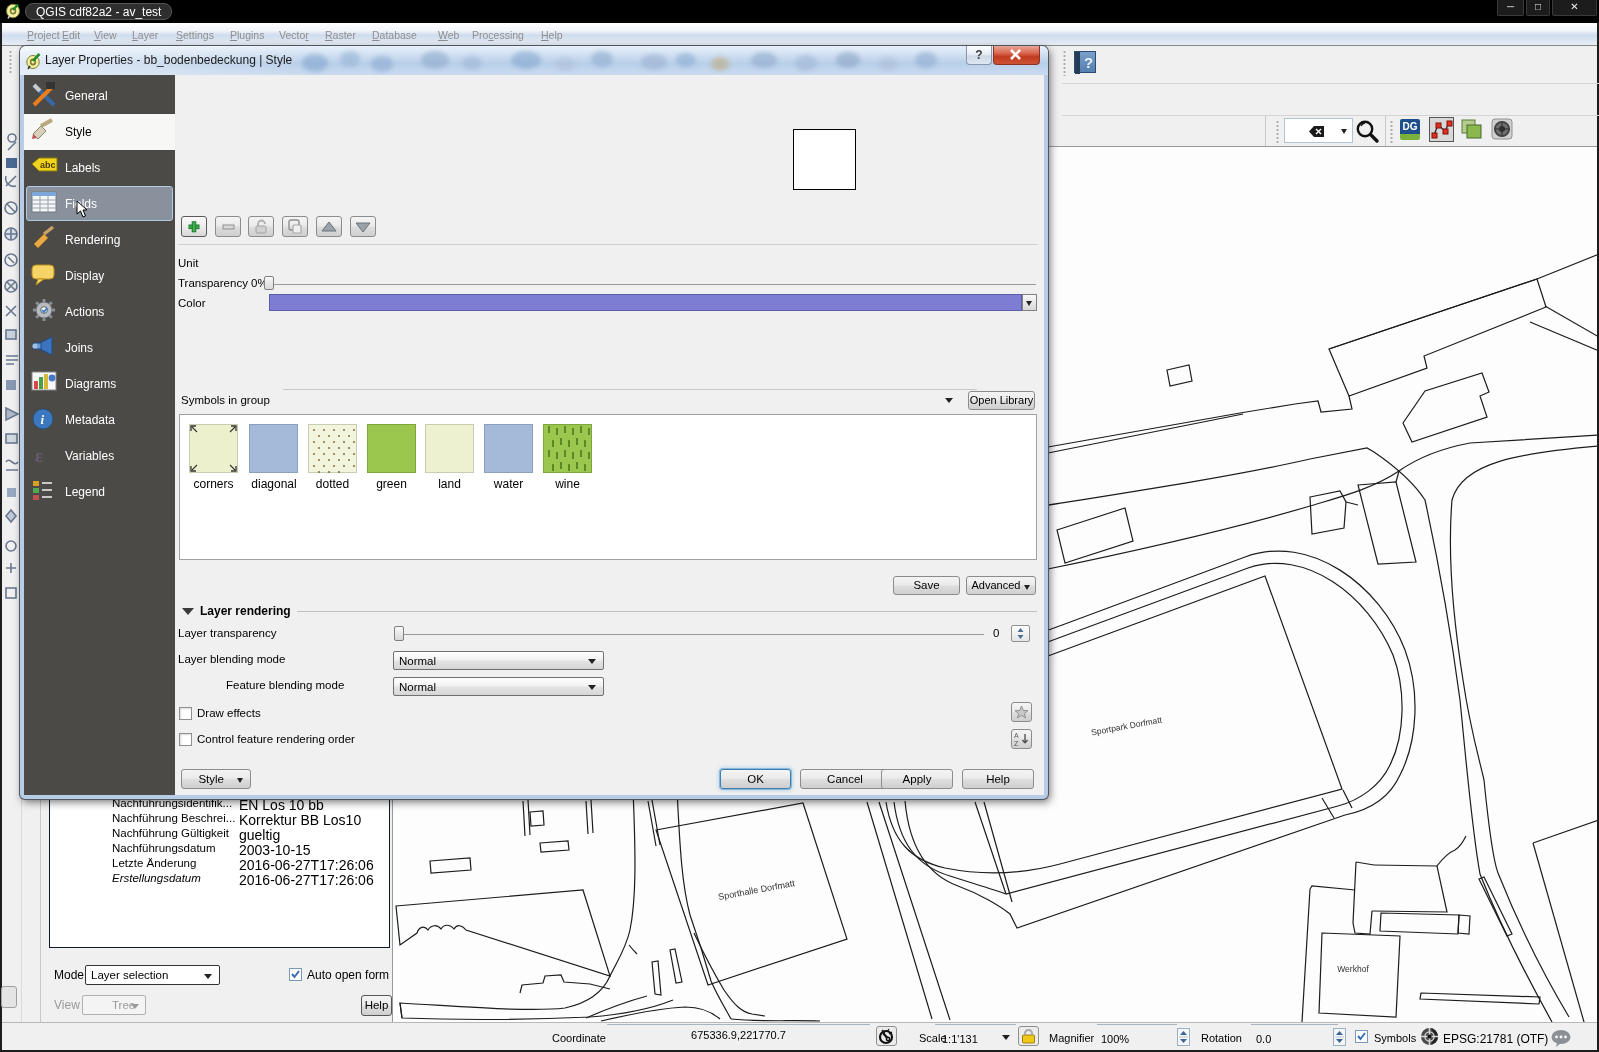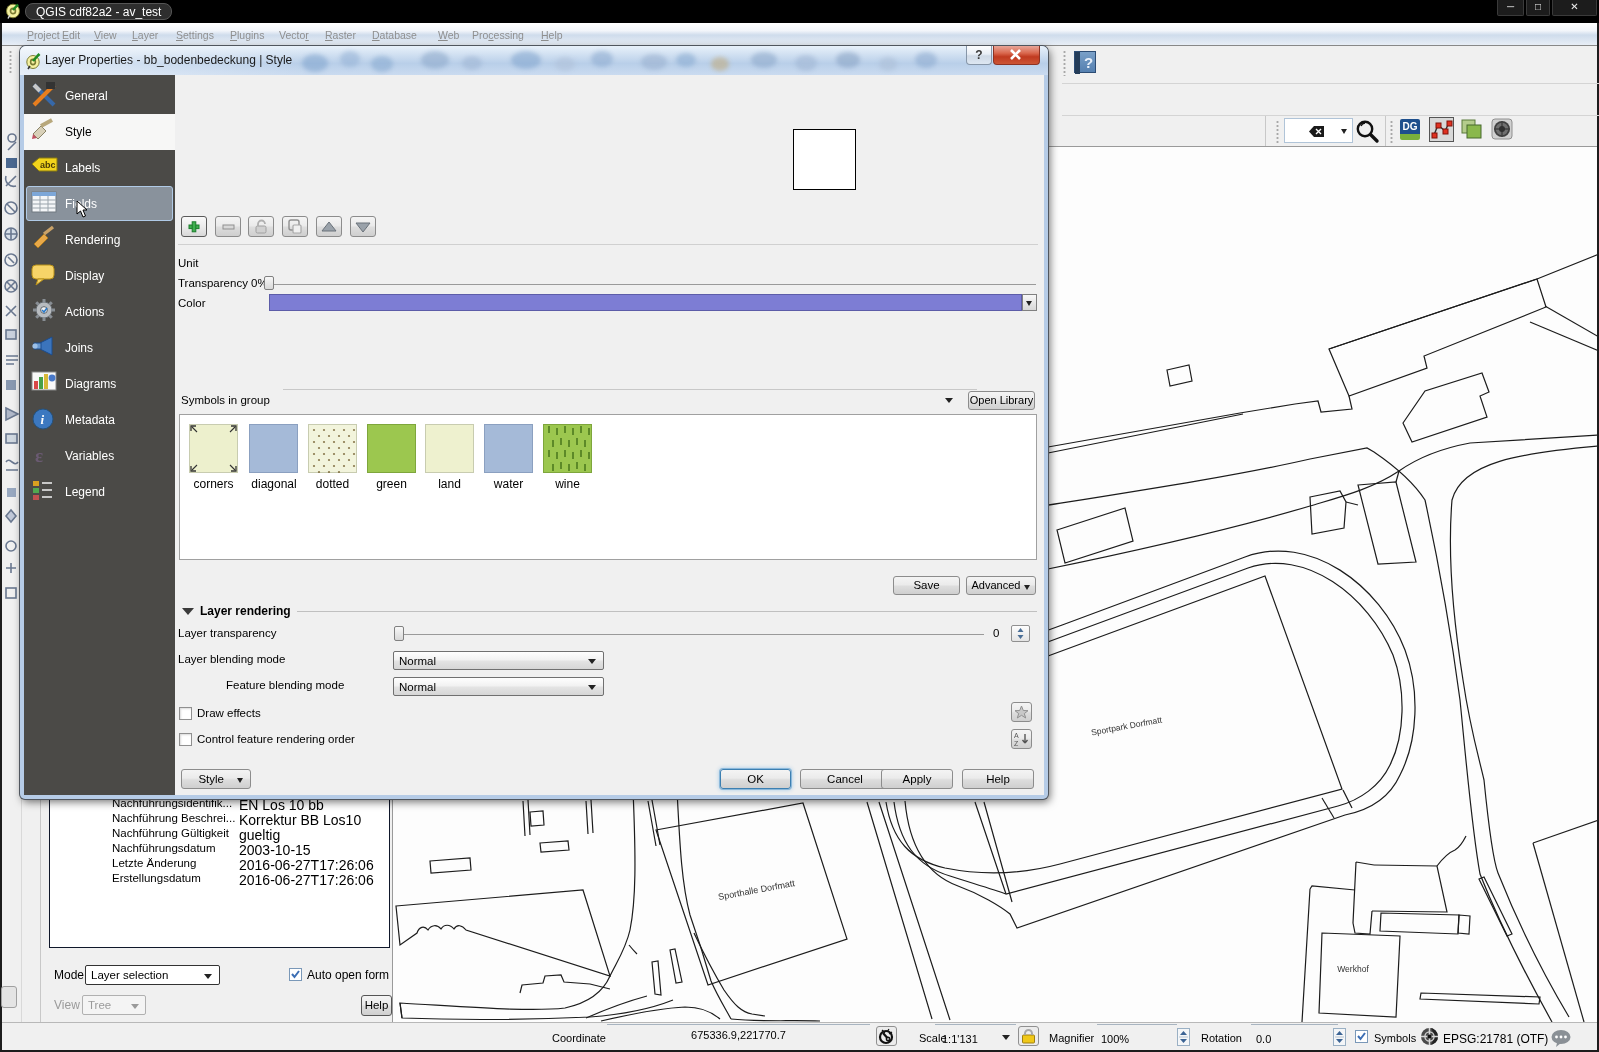--- a/index.html
+++ b/index.html
@@ -176,37 +176,37 @@
   <div class="idname" style="top:1px;">Nachführungsidentifik...</div>
     <div class="idval" style="top:1px;">EN Los 10 bb</div>
   <div class="idname" style="top:16px;">Nachführung Beschrei...</div>
     <div class="idval" style="top:16px;">Korrektur BB Los10</div>
   <div class="idname" style="top:31px;">Nachführung Gültigkeit</div>
     <div class="idval" style="top:31px;">gueltig</div>
   <div class="idname" style="top:46px;">Nachführungsdatum</div>
     <div class="idval" style="top:46px;">2003-10-15</div>
   <div class="idname" style="top:61px;">Letzte Änderung</div>
     <div class="idval" style="top:61px;">2016-06-27T17:26:06</div>
-  <div class="idname" style="top:76px;">Erstellungsdatum</div>
+  <div class="idname" style="top:76px;font-style:italic;">Erstellungsdatum</div>
     <div class="idval" style="top:76px;">2016-06-27T17:26:06</div>
 </div>
 <div class="abs" style="left:54px;top:968px;font-size:12px;">Mode</div>
 <div class="combo" style="left:85px;top:965px;width:135px;height:20px;background:#fff;border-color:#333;">
     <span class="tx">Layer selection</span>
     <span class="arrow-d" style="right:7px;top:8px;"></span>
   </div>
 <div class="abs" style="left:289px;top:968px;width:13px;height:13px;background:#fff;border:1px solid #7a98b8;">
   <svg width="11" height="11">
       <path d="M2,5 L4.5,8 L9,2" stroke="#3c6eb4" stroke-width="2" fill="none"></path>
     </svg>
 </div>
 <div class="abs" style="left:307px;top:968px;font-size:12px;">Auto open form</div>
 <div class="abs" style="left:54px;top:998px;font-size:12px;color:#9a9a9a;">View</div>
 <div class="combo" style="left:82px;top:995px;width:64px;height:20px;background:#f4f4f4;border-color:#b0b0b0;">
-    <span class="tx" style="color:#9a9a9a;">Tree</span>
+    <span class="tx" style="color:#9a9a9a;margin-left:24px;">Tree</span>
     <span class="arrow-d" style="right:6px;top:8px;border-top-color:#9a9a9a;"></span>
   </div>
 <div class="btn" style="left:361px;top:995px;width:31px;height:21px;line-height:19px;border-color:#555;">Help</div>
 
 <div id="map" class="abs">
 <svg width="1204" height="875" viewBox="393 147 1204 875" style="position:absolute;left:0;top:0;">
   <g fill="none" stroke="#1c1c1c" stroke-width="1.2" stroke-linejoin="miter">
 
     <path d="M1329,349 L1537,279 L1599,254"></path>
     <path d="M1329,349 L1537,279 L1546,307 L1424,356 L1427,368 L1349,396 Z"></path>

